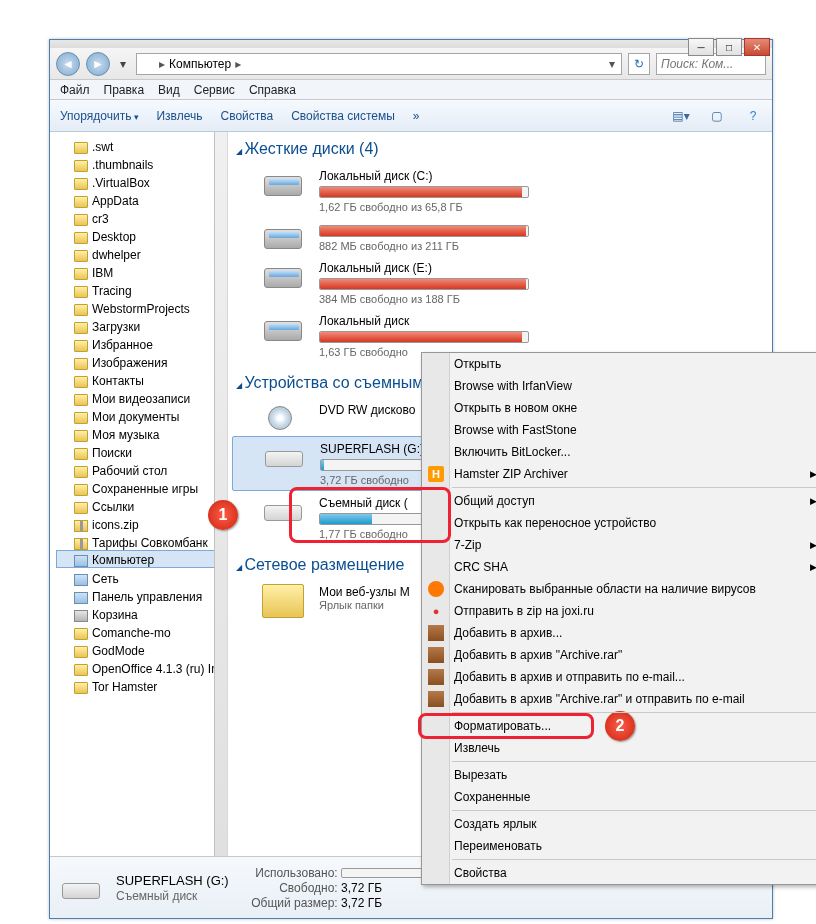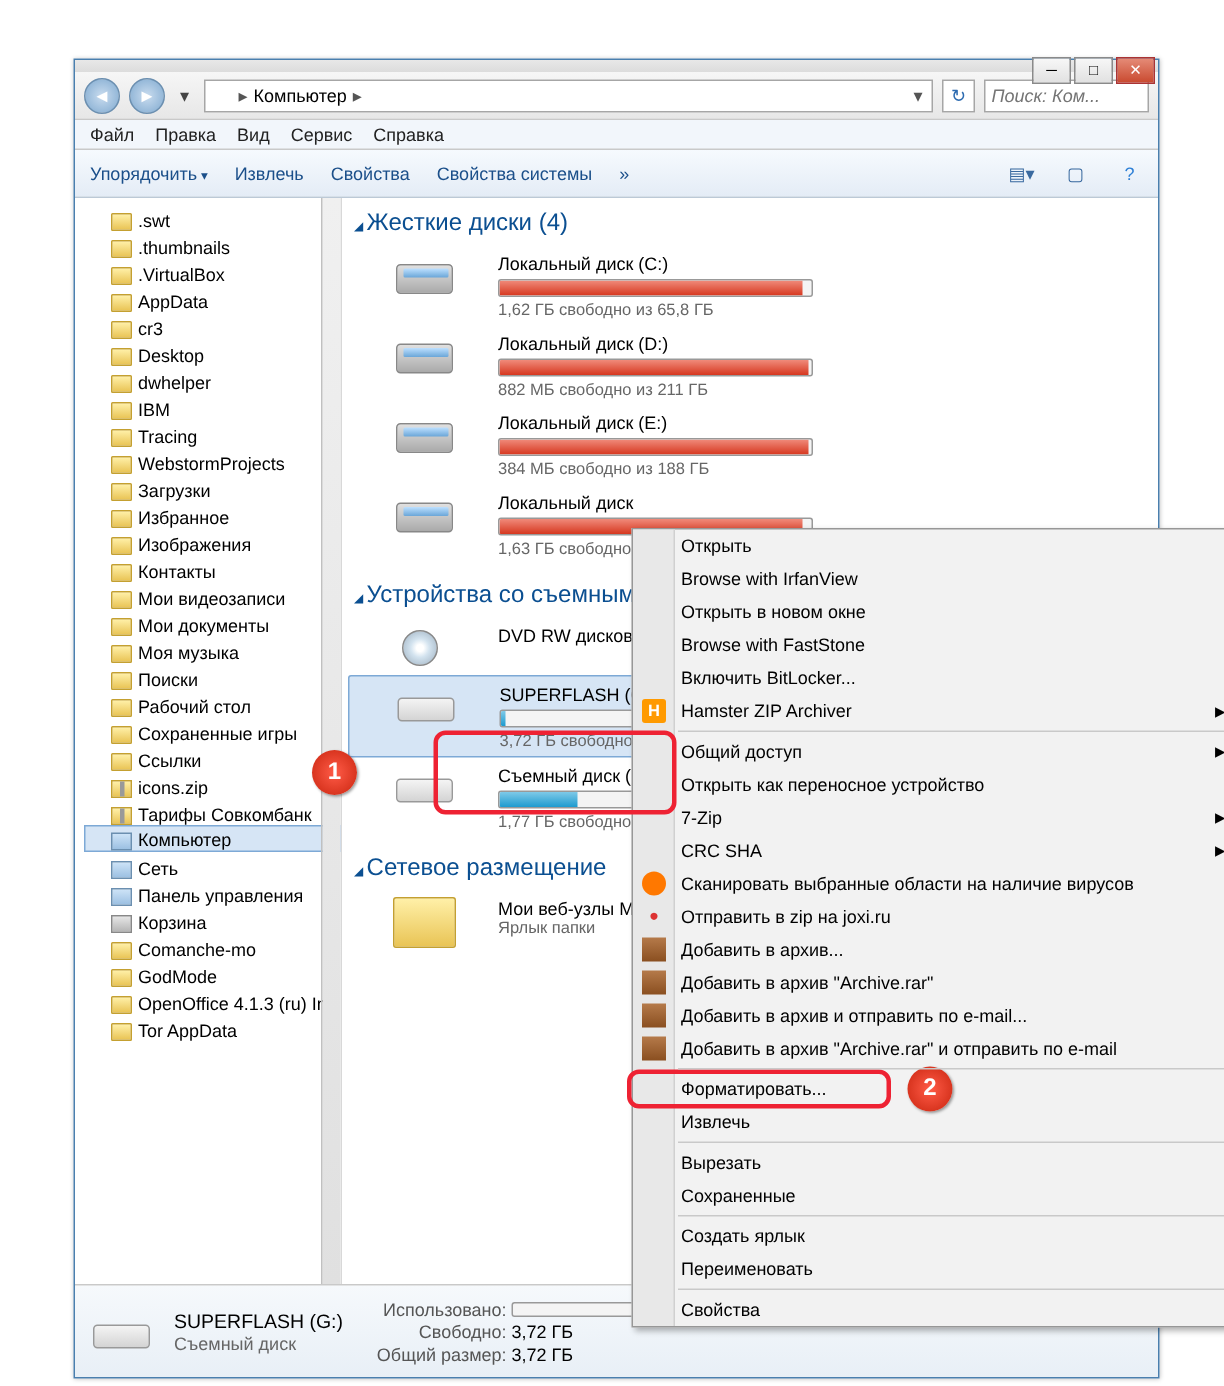--- a/index.html
+++ b/index.html
@@ -28,21 +28,21 @@
 .tree .node.sel{ background:#d6e5f5; border:1px solid #7da9d6; padding-left:17px;}
 .tree .fold{ width:14px; height:12px; background:linear-gradient(#fff0a8,#e9c455); border:1px solid #c4a030; border-radius:1px; flex-shrink:0;}
 .tree .zip{ width:14px; height:12px; background:linear-gradient(#fff0a8,#e9c455); border:1px solid #c4a030; position:relative; flex-shrink:0;}
 .tree .zip::after{content:""; position:absolute; left:5px; top:0; bottom:0; width:3px; background:#999;}
 .tree .comp{ width:14px; height:12px; background:linear-gradient(#cde3f7,#9cc0e2); border:1px solid #6b8fb0; flex-shrink:0;}
 .tree .bin{ width:14px; height:12px; background:linear-gradient(#e6e6e6,#b5b5b5); border:1px solid #888; flex-shrink:0;}
 .content { flex:1; overflow:hidden; padding: 6px 4px; }
 .section{ margin-bottom: 10px;}
 .sechdr{ font-size:16px; color:#0b4f91; padding:2px 0 6px 4px;}
 .sechdr::before{content:"◢ "; font-size:8px;}
-.drive{ display:flex; align-items:flex-start; gap:28px; padding:4px 10px 4px 30px;}
+.drive{ display:flex; align-items:flex-start; gap:15px; padding:4px 10px 4px 30px;}
 .drive .ico{ width:42px; height:30px; position:relative; flex-shrink:0;}
 .hdd{ background:linear-gradient(#e0e0e0,#aaa); border:1px solid #888; border-radius:3px; position:absolute; left:2px; top:8px; width:38px; height:20px;}
 .hdd::before{content:""; position:absolute; left:4px; top:2px; width:30px; height:6px; background:linear-gradient(#bde0ff,#6aa6d8); border-radius:1px;}
 .flash{ background:linear-gradient(#f4f4f4,#d4d4d4); border:1px solid #999; border-radius:3px; position:absolute; left:2px; top:10px; width:38px; height:16px;}
 .dvd{ position:absolute; left:6px; top:4px; width:24px; height:24px; border-radius:50%; background: radial-gradient(#fff 15%,#d3e3ef 40%,#b7c8d6 70%); border:1px solid #888;}
 .folder-ico{ width:42px; height:34px; background:linear-gradient(#fff0a8,#e9c455); border:1px solid #c4a030; border-radius:2px; flex-shrink:0;}
 .drive .info{ flex:1; padding-top:1px;}
 .drive .name{ font-size:12px;}
 .drive .bar{ width:210px; height:12px; border:1px solid #999; background:#f4f4f4; margin:3px 0; border-radius:2px; overflow:hidden;}
 .drive .fill{ height:100%; background:linear-gradient(#f08a7a,#d63820);}
@@ -236,21 +236,21 @@
         <div class="node">
           <span class="fold"></span>
           <span>GodMode</span>
         </div>
         <div class="node">
           <span class="fold"></span>
           <span>OpenOffice 4.1.3 (ru) In</span>
         </div>
         <div class="node">
           <span class="fold"></span>
-          <span>Tor AppData</span>
+          <span>Tor Hamster</span>
         </div>
       </div>
     <div class="content">
       <div class="section">
         <div class="sechdr">Жесткие диски (4)</div>
         <div class="drive">
             <div class="ico">
               <div class="hdd"></div>
             </div>
             <div class="info">
@@ -259,21 +259,20 @@
                 <div class="fill" style="width:97%"></div>
               </div>
               <div class="free">1,62 ГБ свободно из 65,8 ГБ</div>
             </div>
           </div>
         <div class="drive">
             <div class="ico">
               <div class="hdd"></div>
             </div>
             <div class="info">
-              <div class="name">Локальный диск (D:)</div>
               <div class="bar">
                 <div class="fill" style="width:99%"></div>
               </div>
               <div class="free">882 МБ свободно из 211 ГБ</div>
             </div>
           </div>
         <div class="drive">
             <div class="ico">
               <div class="hdd"></div>
             </div>

